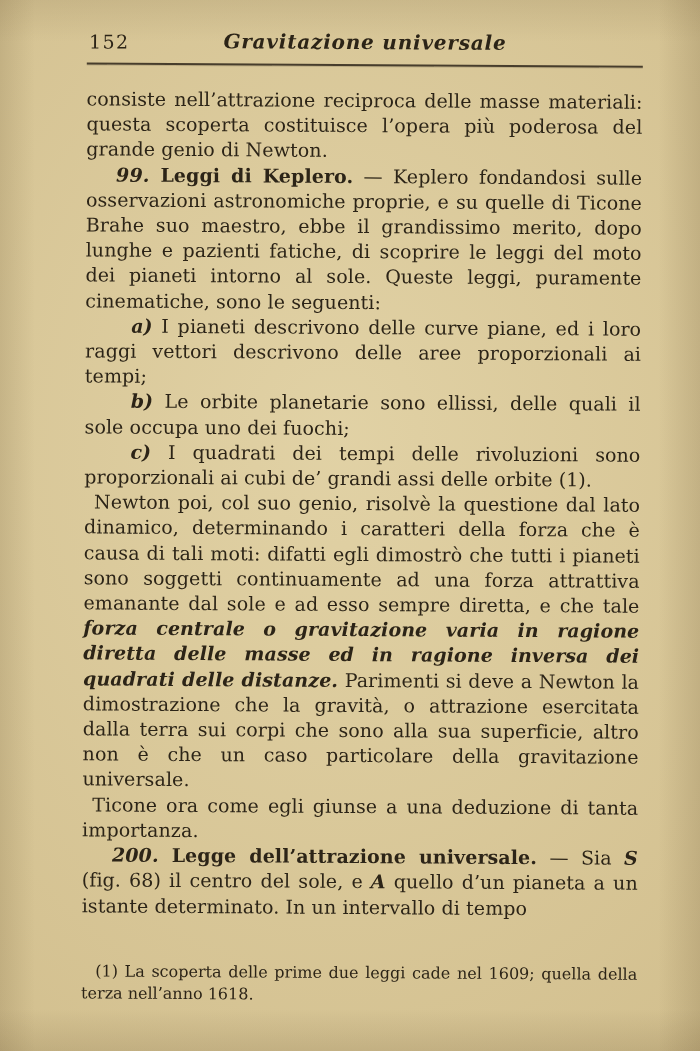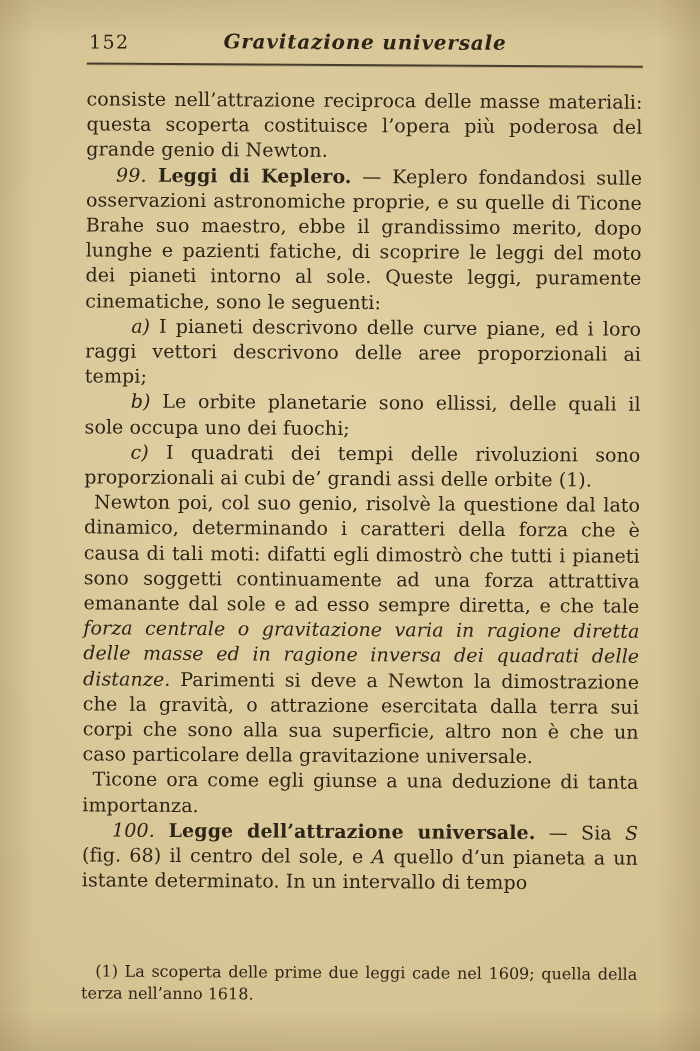--- a/index.html
+++ b/index.html
@@ -44,21 +44,21 @@
     font-size: 19px; line-height: 25.2px;
     text-align: justify;
     letter-spacing: 0.1px;
   }
   .para { margin: 0; padding: 0; }
   .ti-0  { text-indent: 0; }
   .ti-sm { text-indent: 10px; }
   .ti-md { text-indent: 30px; }
   .ti-lg { text-indent: 46px; }
   .bold   { font-weight: bold; }
-  .italic { font-style: italic; }
+  .italic { font-style: italic; font-weight: bold; }
   .footnote {
     position: absolute; left: 84px; right: 60px; bottom: 46px;
     font-size: 16px; line-height: 21.5px;
     text-align: justify; text-indent: 14px;
   }
 </style>
 </head>
 <body>
 
 <div class="page">
@@ -79,20 +79,20 @@
       <p class="para ti-lg"><span class="italic">a)</span><span> I pianeti descrivono delle curve piane, ed i loro raggi vettori descrivono delle aree proporzionali ai tempi;</span></p>
 
       <p class="para ti-lg"><span class="italic">b)</span><span> Le orbite planetarie sono ellissi, delle quali il sole occupa uno dei fuochi;</span></p>
 
       <p class="para ti-lg"><span class="italic">c)</span><span> I quadrati dei tempi delle rivoluzioni sono proporzionali ai cubi de’ grandi assi delle orbite (1).</span></p>
 
       <p class="para ti-sm"><span>Newton poi, col suo genio, risolvè la questione dal lato dinamico, determinando i caratteri della forza che è causa di tali moti: difatti egli dimostrò che tutti i pianeti sono soggetti continuamente ad una forza attrattiva emanante dal sole e ad esso sempre diretta, e che tale </span><span class="italic">forza centrale o gravitazione varia in ragione diretta delle masse ed in ragione inversa dei quadrati delle distanze.</span><span> Parimenti si deve a Newton la dimostrazione che la gravità, o attrazione esercitata dalla terra sui corpi che sono alla sua superficie, altro non è che un caso particolare della gravitazione universale.</span></p>
 
       <p class="para ti-sm"><span>Ticone ora come egli giunse a una deduzione di tanta importanza.</span></p>
 
-      <p class="para ti-md"><span class="italic">100.</span><span class="bold"> Legge dell’attrazione universale.</span><span> — Sia </span><span class="italic">S</span><span> (fig. 68) il centro del sole, e </span><span class="italic">A</span><span> quello d’un pianeta a un istante determinato. In un intervallo di tempo</span></p>
+      <p class="para ti-md"><span class="italic">200.</span><span class="bold"> Legge dell’attrazione universale.</span><span> — Sia </span><span class="italic">S</span><span> (fig. 68) il centro del sole, e </span><span class="italic">A</span><span> quello d’un pianeta a un istante determinato. In un intervallo di tempo</span></p>
 
     </div>
 
     <div class="footnote"><span>(1) La scoperta delle prime due leggi cade nel 1609; quella della terza nell’anno 1618.</span></div>
 
   </div>
 </div>
 
 </body></html>

